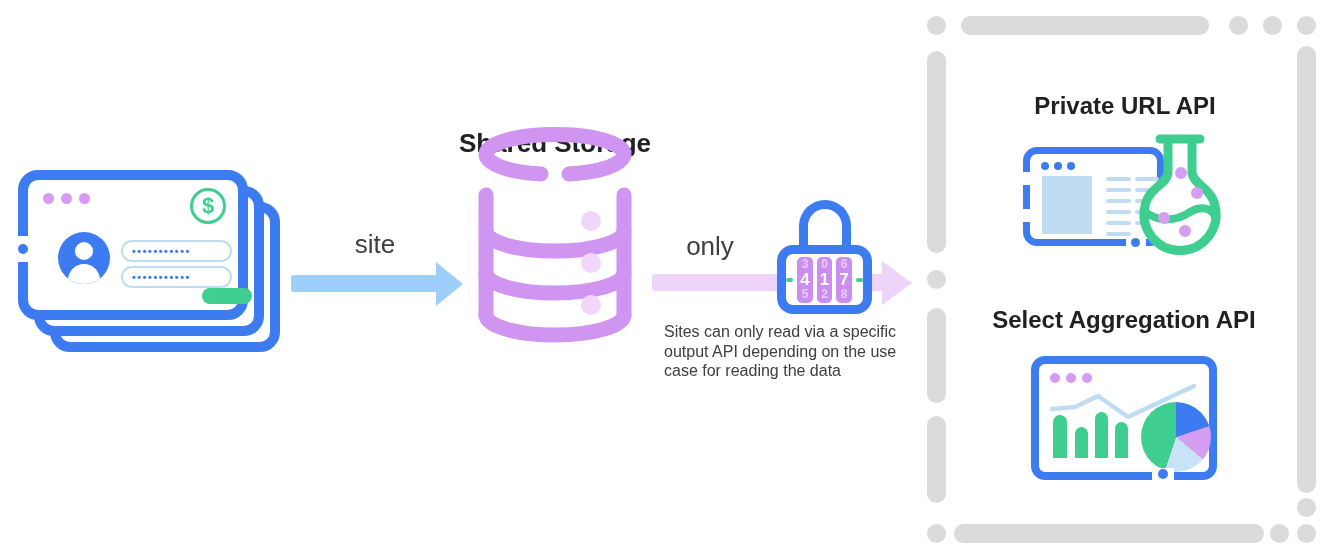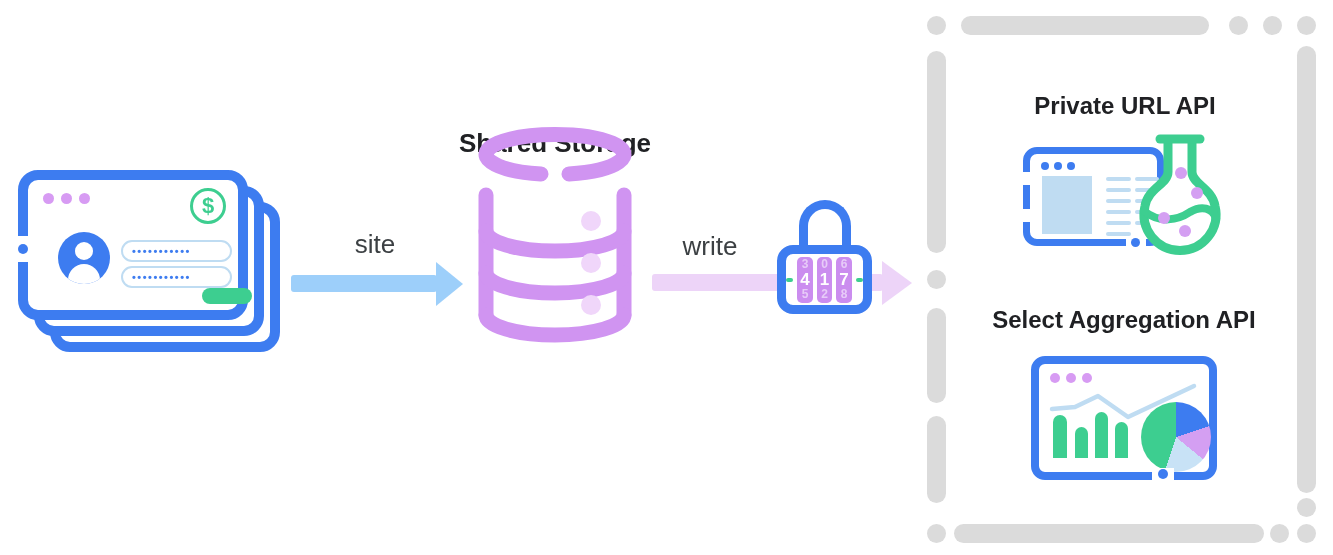--- a/index.html
+++ b/index.html
@@ -120,23 +120,24 @@
         <path d="M 17 150 A 69 20 0 0 0 155 150"></path>
       </g>
       <g style="fill:var(--pale-purple);">
         <circle cx="122" cy="56" r="10"></circle>
         <circle cx="122" cy="98" r="10"></circle>
         <circle cx="122" cy="140" r="10"></circle>
       </g>
     </svg>
   </div>
 
-  <div class="flow-label" style="left:655px; top:231px; width:110px;">write</div>
+  <div class="flow-label" style="left:655px; top:231px; width:110px;">only</div>
   <div class="arrow-body" style="left:652px; top:274px; width:231px; background:var(--arrow-purple);"></div>
   <div class="arrow-head" style="left:882px; top:261px; border-left:30px solid var(--arrow-purple);"></div>
+  <div class="caption" style="left:664px; top:322px; width:238px;">Sites can only read via a specific output API depending on the use case for reading the data</div>
 
   <div class="lock" style="left:777px; top:200px; width:95px; height:114px;">
     <div class="lock-shackle"></div>
     <div class="lock-body">
       <div class="dial-dash"></div>
       <div class="wheel">
         <span>3</span>
         <span class="mid">4</span>
         <span>5</span>
       </div>

